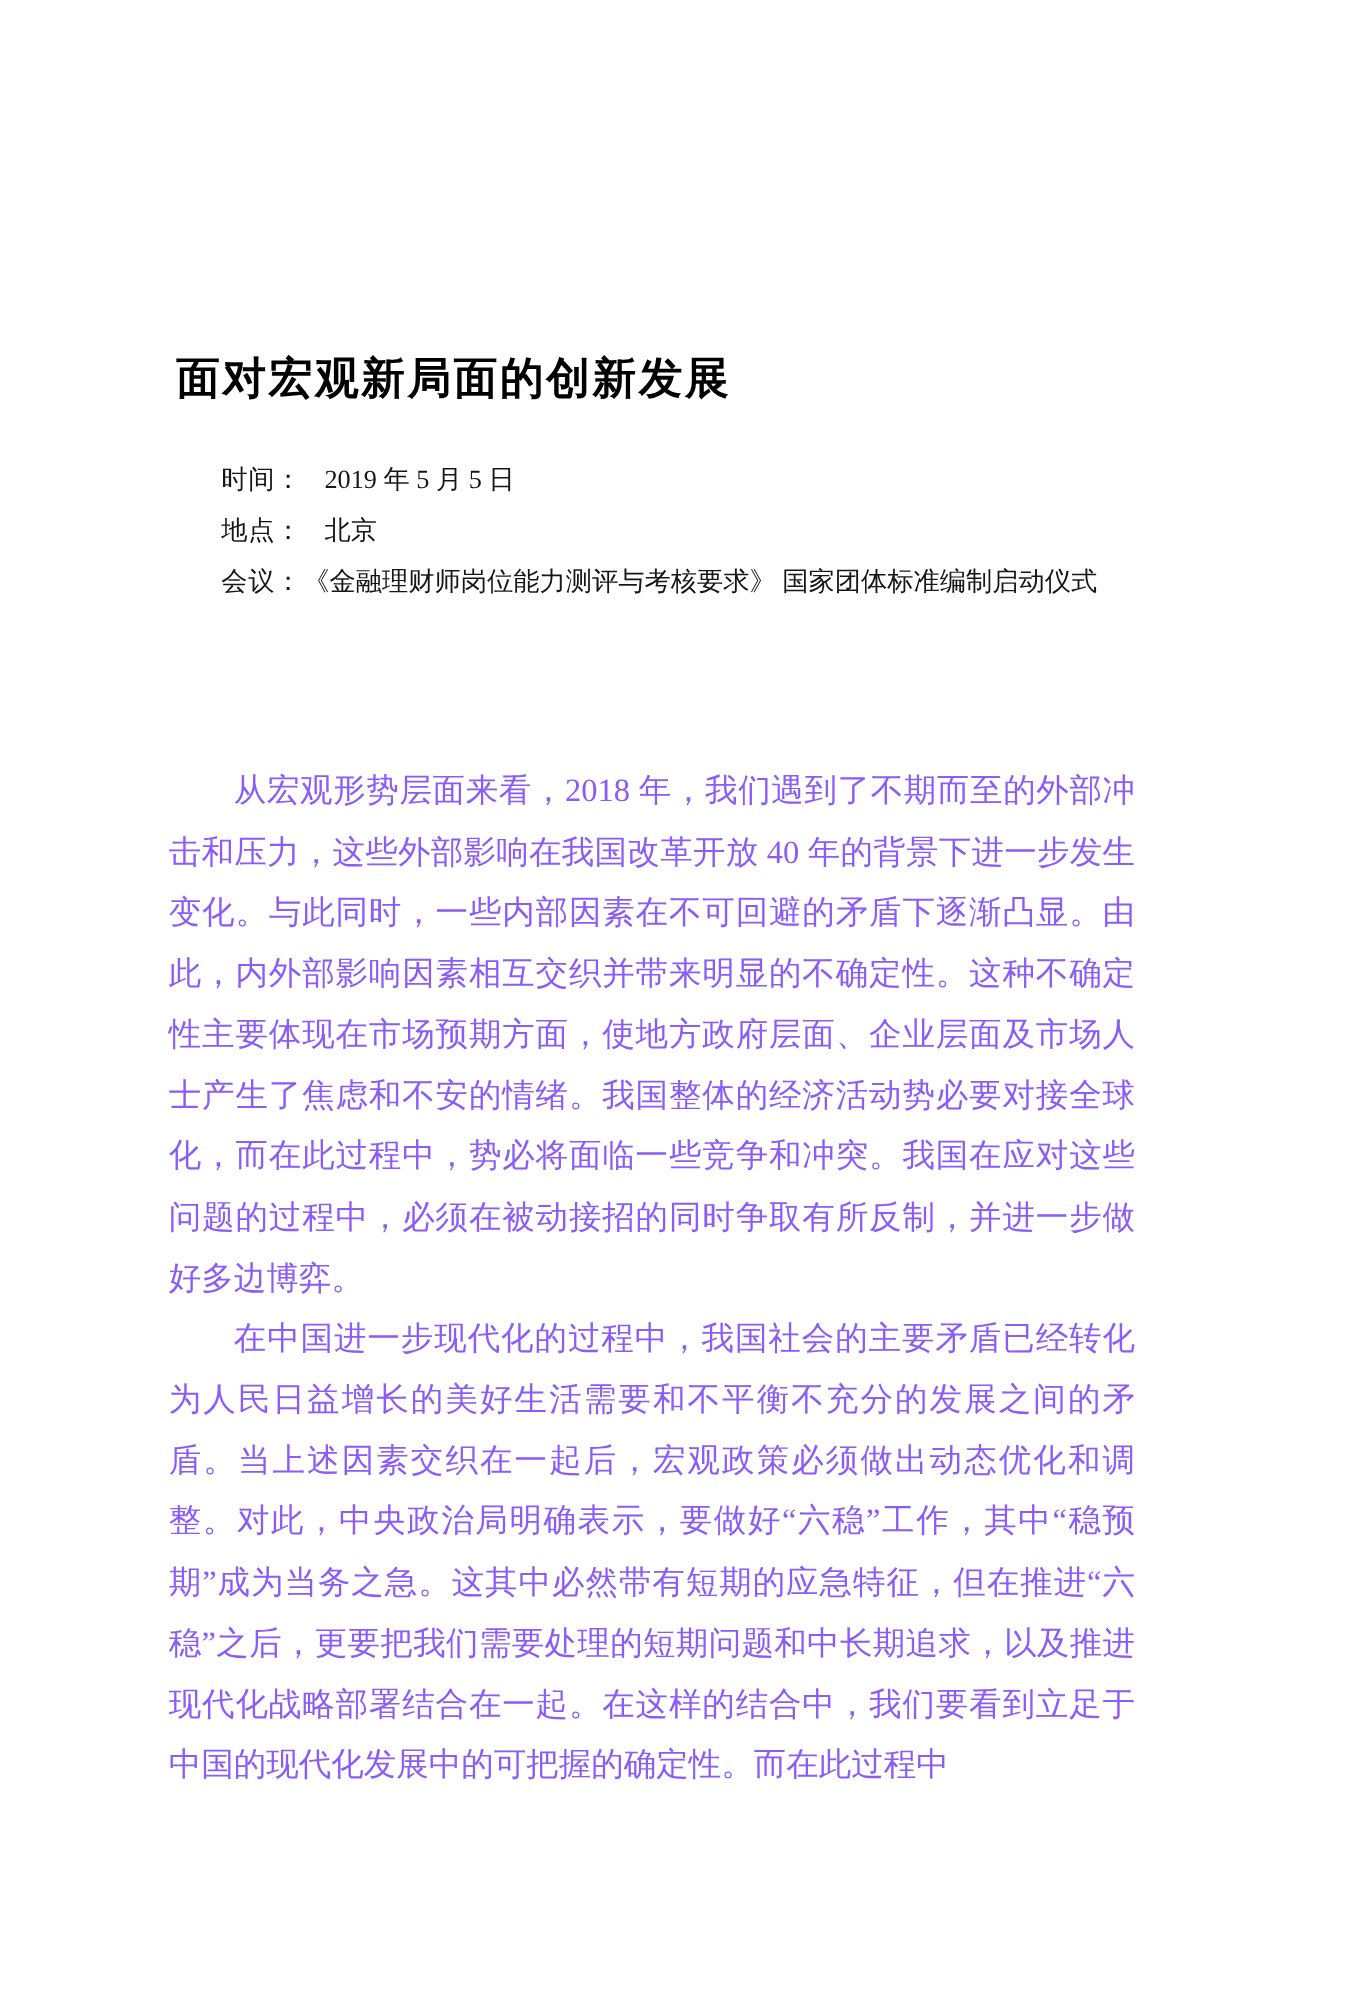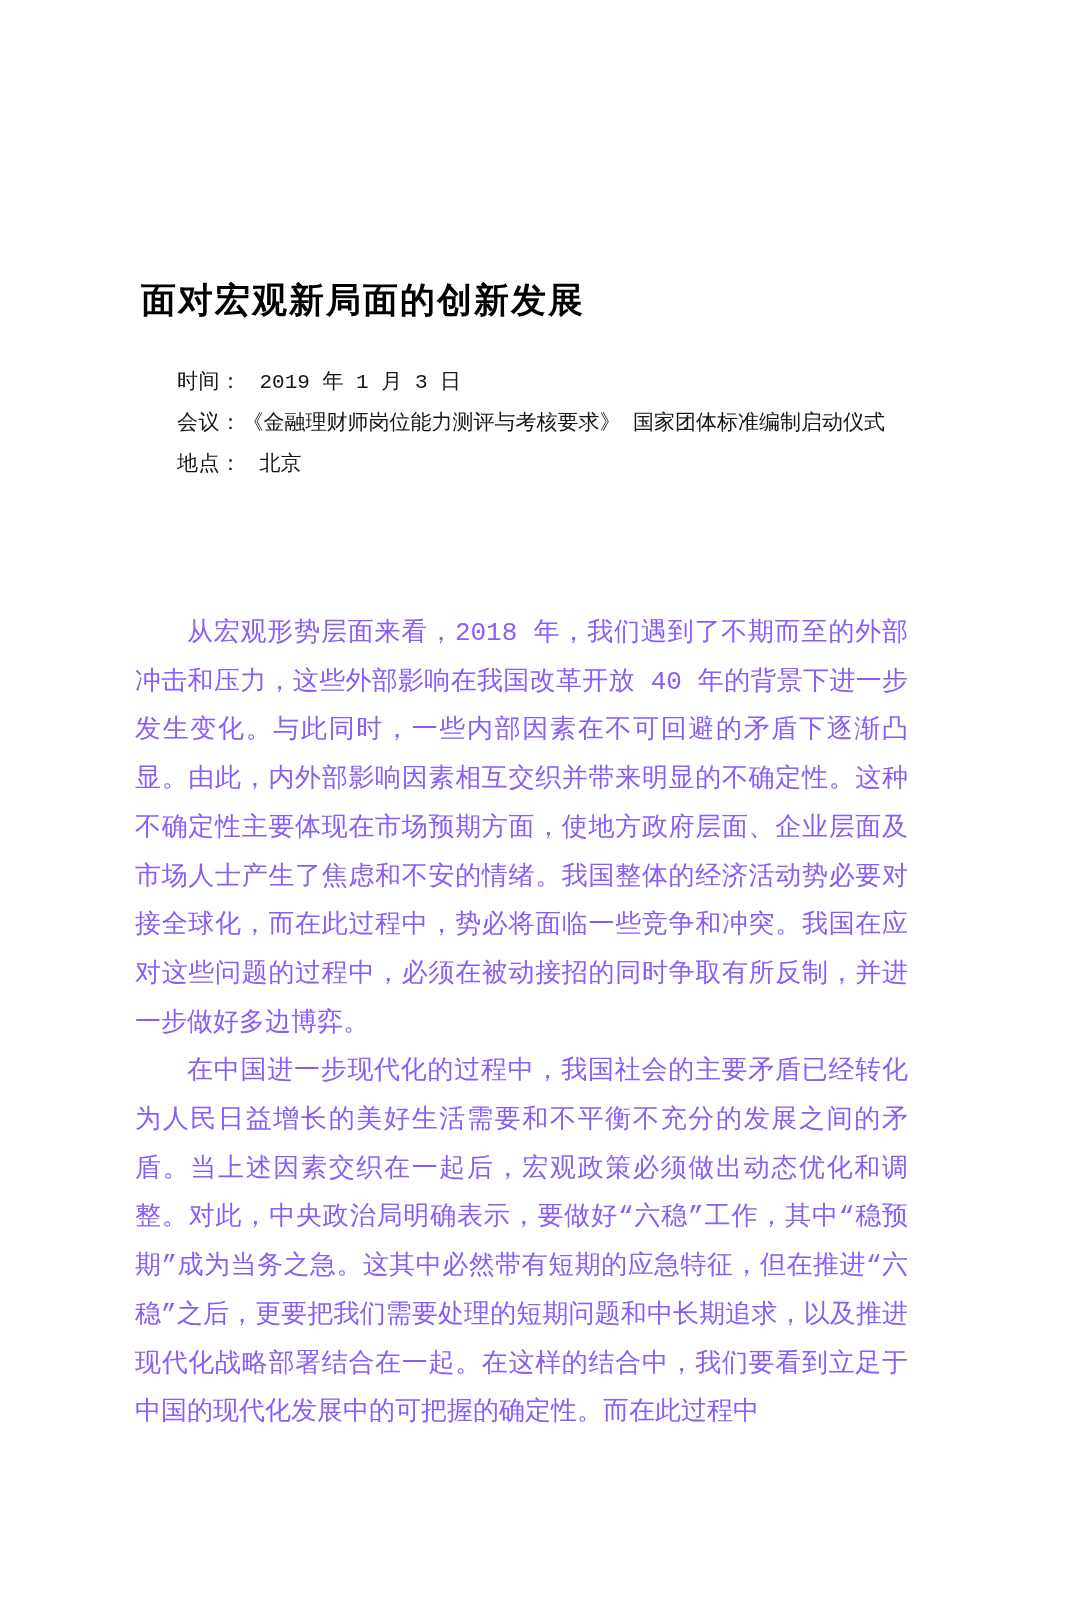--- a/index.html
+++ b/index.html
@@ -6,21 +6,21 @@
     margin: 0;
     padding: 0;
     background: #ffffff;
   }
   .page {
     position: relative;
     width: 952px;
     height: 1602px;
     background: #ffffff;
     overflow: hidden;
-    font-family: Liberation Mono, monospace;
+    font-family: Liberation Serif, serif;
     color: #1b1b1b;
   }
   .title {
     position: absolute;
     left: 141px;
     top: 284px;
     margin: 0;
     font-size: 35px;
     line-height: 1.1;
     font-weight: 700;
@@ -66,29 +66,29 @@
 </head>
 <body>
 
 <div class="page">
 
   <h1 class="title">面对宏观新局面的创新发展</h1>
 
   <div class="meta">
     <div class="meta-row">
       <span class="meta-label">时间：</span>
-      <span class="meta-value">2019 年 1 月 3 日</span>
+      <span class="meta-value">2019 年 5 月 5 日</span>
+    </div>
+    <div class="meta-row">
+      <span class="meta-label">地点：</span>
+      <span class="meta-value">北京</span>
     </div>
     <div class="meta-row tight">
       <span class="meta-label">会议：</span>
       <span class="meta-value">《金融理财师岗位能力测评与考核要求》 国家团体标准编制启动仪式</span>
-    </div>
-    <div class="meta-row">
-      <span class="meta-label">地点：</span>
-      <span class="meta-value">北京</span>
     </div>
   </div>
 
   <div class="body-text">
     <p>从宏观形势层面来看，2018 年，我们遇到了不期而至的外部冲击和压力，这些外部影响在我国改革开放 40 年的背景下进一步发生变化。与此同时，一些内部因素在不可回避的矛盾下逐渐凸显。由此，内外部影响因素相互交织并带来明显的不确定性。这种不确定性主要体现在市场预期方面，使地方政府层面、企业层面及市场人士产生了焦虑和不安的情绪。我国整体的经济活动势必要对接全球化，而在此过程中，势必将面临一些竞争和冲突。我国在应对这些问题的过程中，必须在被动接招的同时争取有所反制，并进一步做好多边博弈。</p>
     <p>在中国进一步现代化的过程中，我国社会的主要矛盾已经转化为人民日益增长的美好生活需要和不平衡不充分的发展之间的矛盾。当上述因素交织在一起后，宏观政策必须做出动态优化和调整。对此，中央政治局明确表示，要做好“六稳”工作，其中“稳预期”成为当务之急。这其中必然带有短期的应急特征，但在推进“六稳”之后，更要把我们需要处理的短期问题和中长期追求，以及推进现代化战略部署结合在一起。在这样的结合中，我们要看到立足于中国的现代化发展中的可把握的确定性。而在此过程中</p>
   </div>
 
 </div>
 

